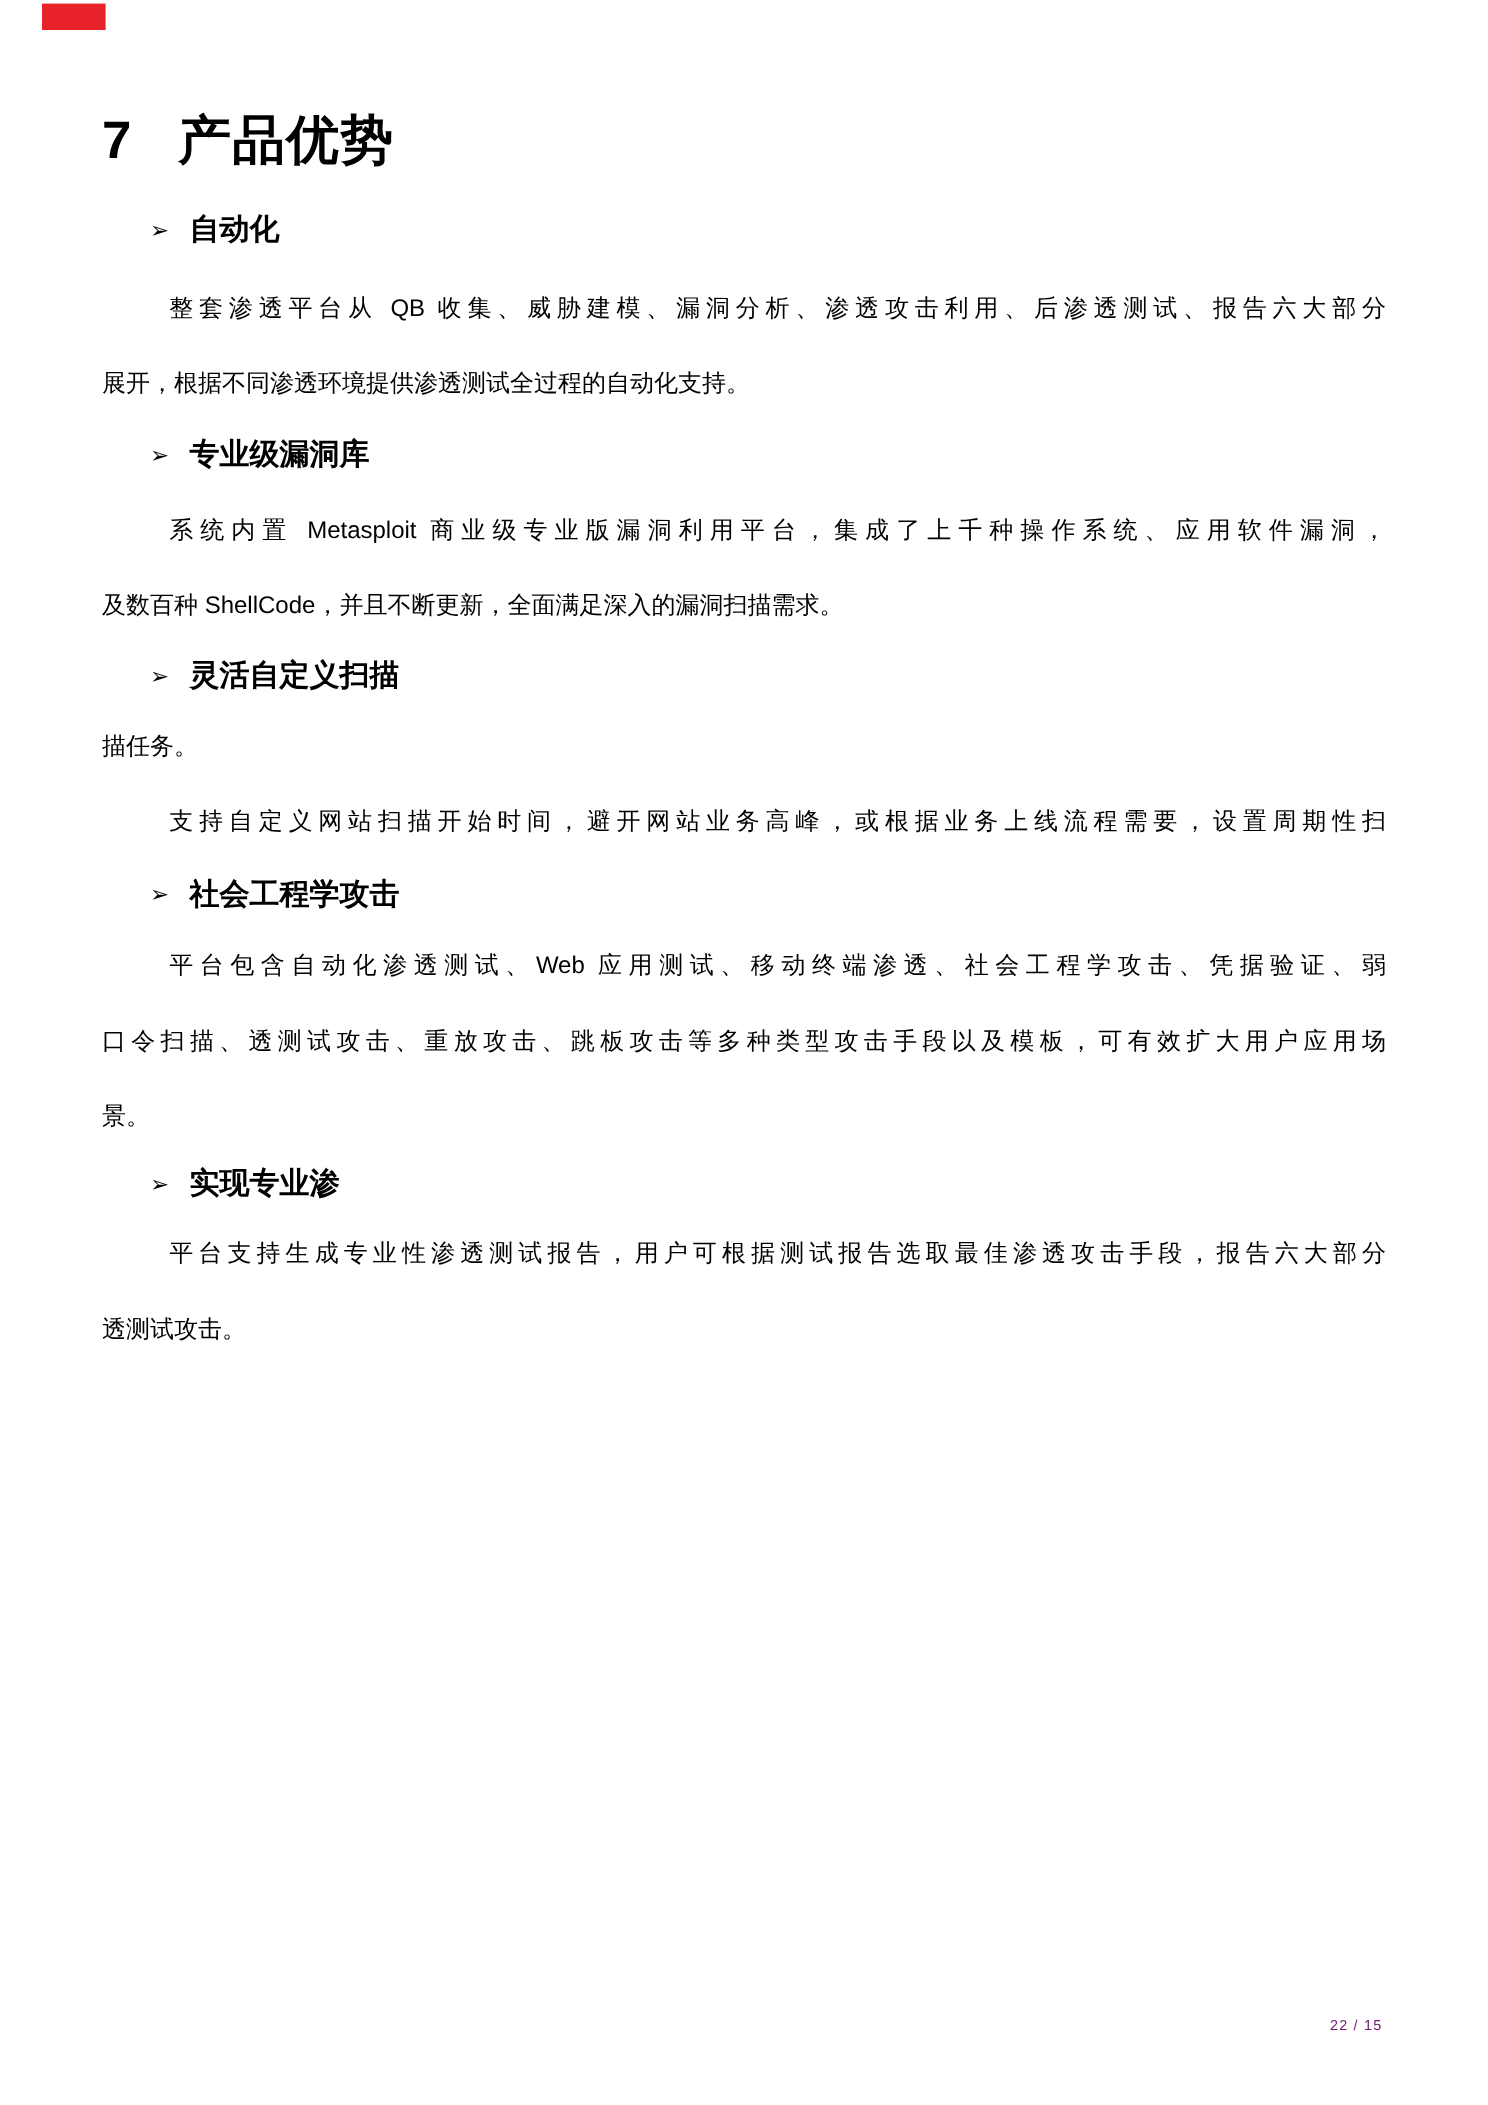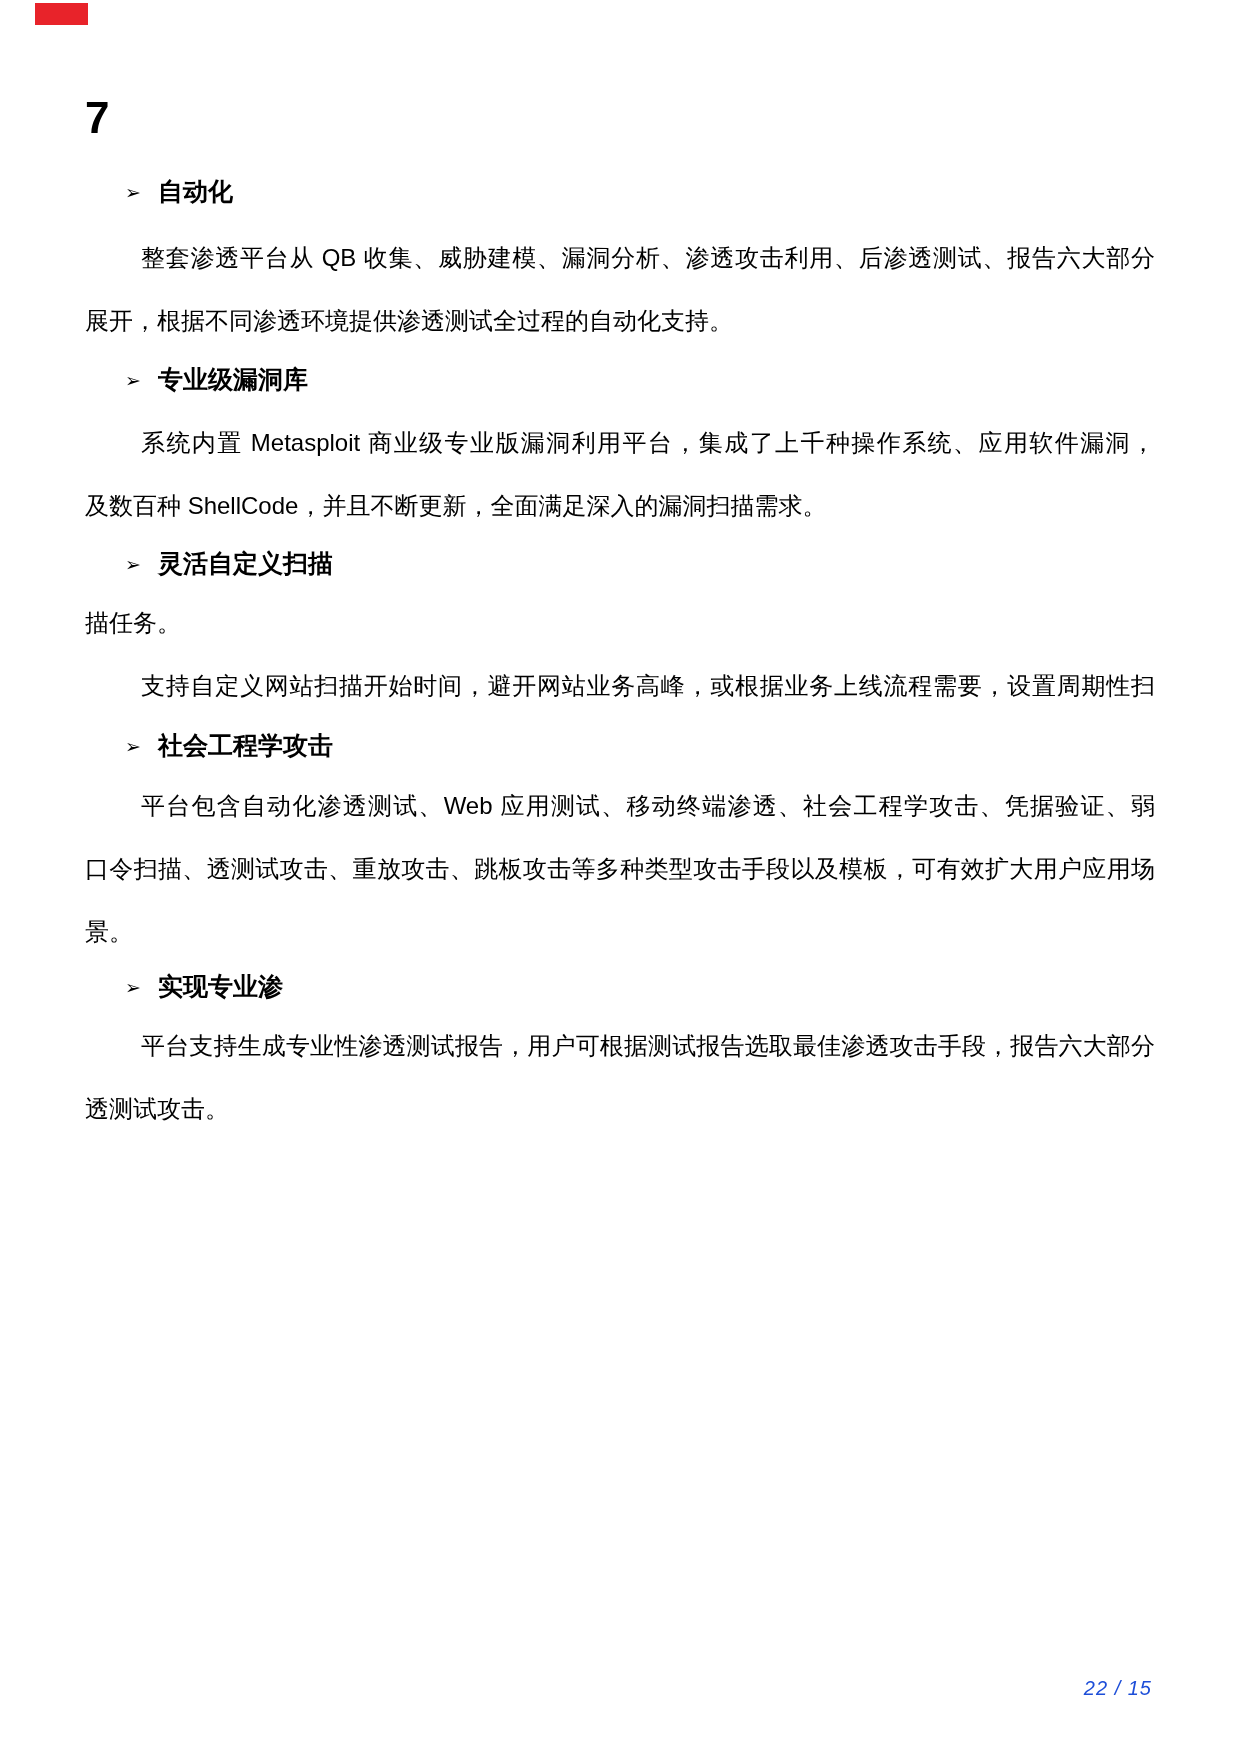--- a/index.html
+++ b/index.html
@@ -17,45 +17,46 @@
     position:absolute;left:0;top:92px;display:flex;gap:38px;
     font-size:44px;line-height:52px;font-weight:bold;letter-spacing:1px;
   }
   .bullet-row{
     position:absolute;left:40px;display:flex;align-items:center;gap:17px;
     font-size:25px;font-weight:bold;line-height:30px;
   }
   .bullet-row .arrow{font-size:19px;font-weight:normal;line-height:1;transform:translateY(1px);}
   .para{position:absolute;left:0;right:0;}
   .ln{
-    font-size:24px;line-height:63px;
+    font-size:20px;line-height:63px;
     text-align:justify;text-align-last:justify;
     word-break:break-all;
   }
   .ln.indent{text-indent:56px;}
   .ln.last{text-align-last:left;}
   .footer{
     position:absolute;top:1676px;right:88px;
-    font-size:20px;line-height:24px;color:#1d4ed8;letter-spacing:1px;font-style:italic;
+    font-size:12px;line-height:24px;color:#701a75;letter-spacing:1px;
   }
   .b1{top:176px}.p1{top:226px}
   .b2{top:364px}.p2{top:411px}
   .b3{top:548px}.p3{top:591px}
   .b4{top:730px}.p4{top:774px}
   .b5{top:971px}.p5{top:1014px}
 </style>
 </head>
 <body>
 
 <div class="red-mark"></div>
 
 <div class="content">
 
   <div class="h1">
     <span>7</span>
+    <span>产品优势</span>
   </div>
 
   <div class="bullet-row b1">
     <span class="arrow">➢</span>
     <span>自动化</span>
   </div>
   <div class="para p1">
     <div class="ln indent">整套渗透平台从 QB 收集、威胁建模、漏洞分析、渗透攻击利用、后渗透测试、报告六大部分</div>
     <div class="ln last">展开，根据不同渗透环境提供渗透测试全过程的自动化支持。</div>
   </div>

